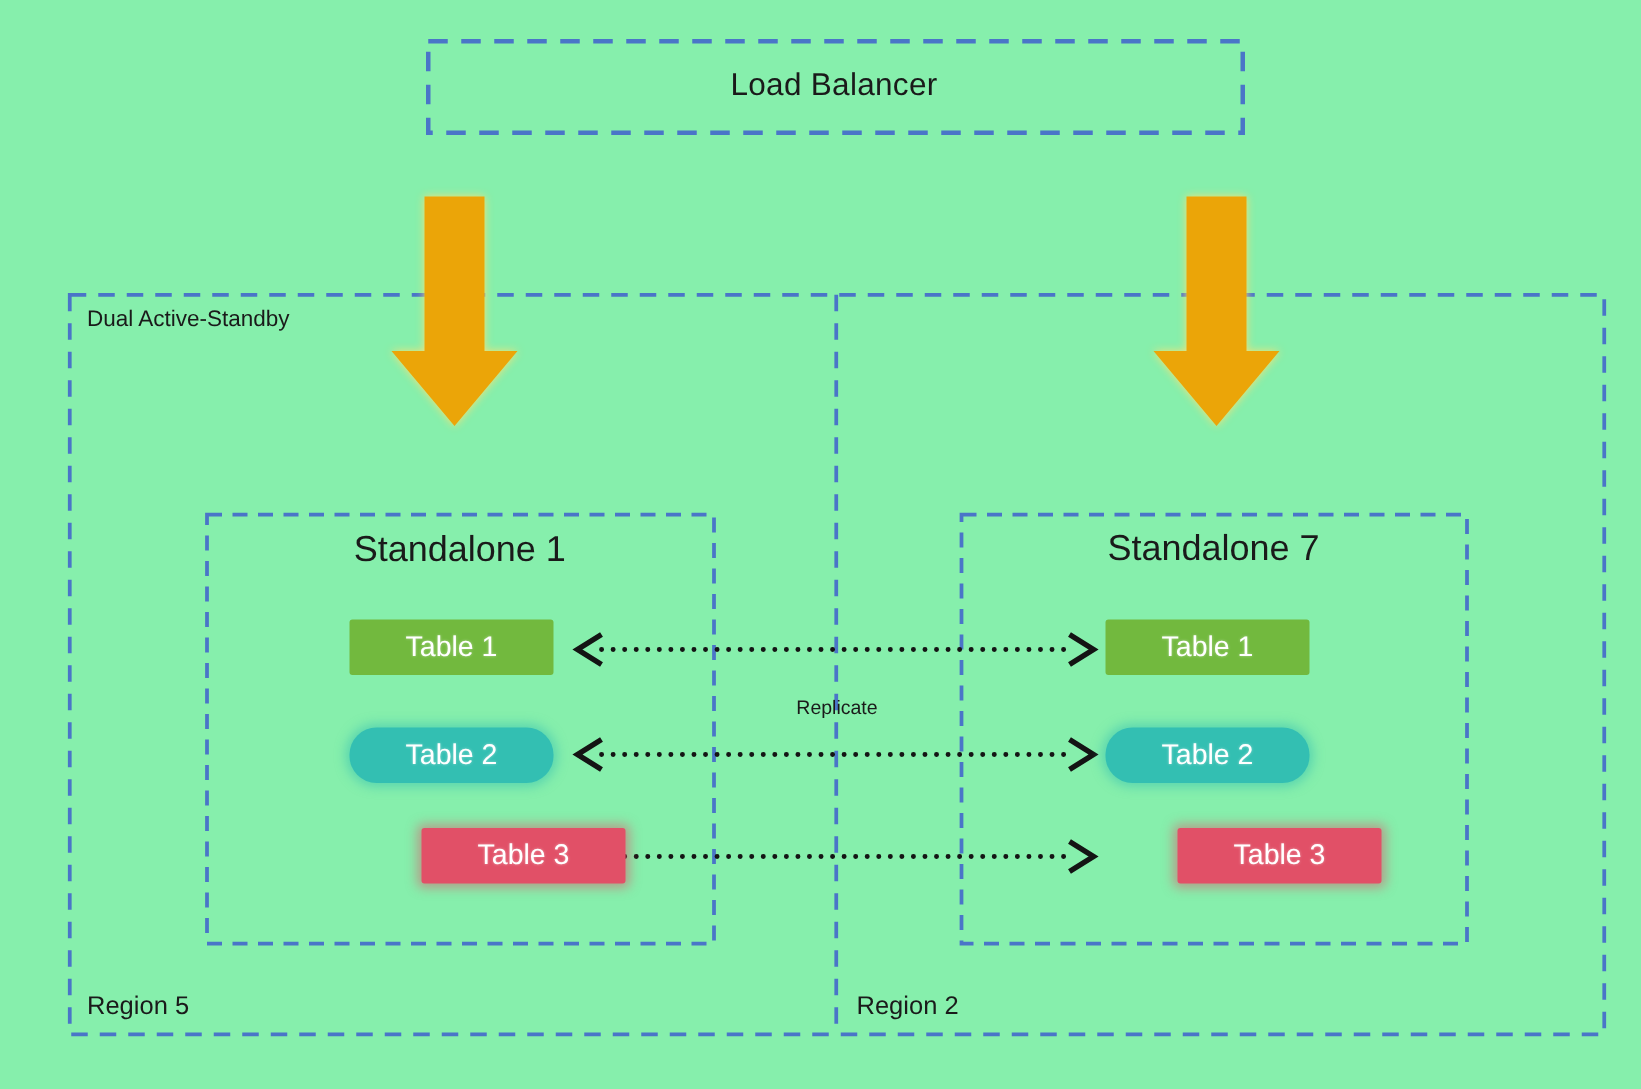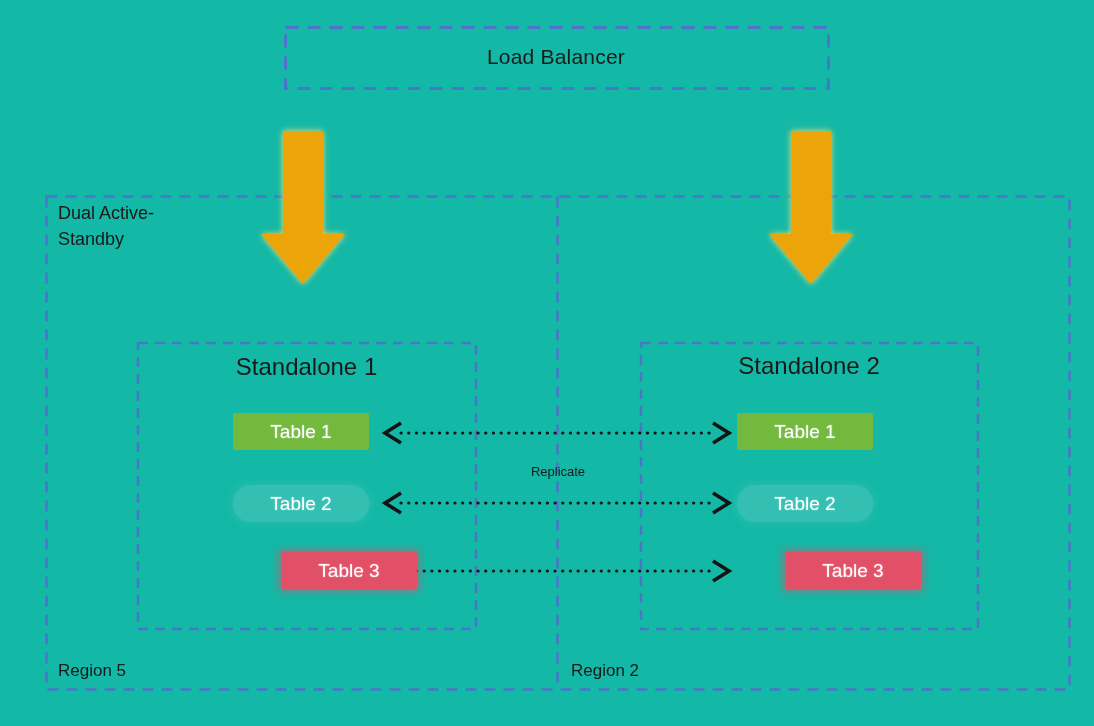--- a/index.html
+++ b/index.html
@@ -1,38 +1,38 @@
 <!DOCTYPE html>
 <html><head>
 <meta charset="utf-8">
 <style>
   html, body { margin: 0; padding: 0; background: #ffffff; }
   .canvas {
     position: relative;
     width: 1094px;
     height: 726px;
-    background: #14b8a6;
+    background: #86efac;
     font-family: "Liberation Sans", "DejaVu Sans", sans-serif;
     color: #1a1a1a;
     overflow: hidden;
   }
   .layer-svg {
     position: absolute;
     left: 0; top: 0;
     width: 1094px; height: 726px;
   }
   .abs { position: absolute; }
   .lb-label {
     left: 284px; top: 26px; width: 544px; height: 62px;
     display: flex; align-items: center; justify-content: center;
     font-size: 21px; letter-spacing: 0.2px;
   }
   .dual-label {
     left: 58px; top: 200px; width: 150px;
-    font-size: 18px; line-height: 26px;
+    font-size: 15px; line-height: 26px;
   }
   .region-label { font-size: 17px; }
   .region1-label { left: 58px; top: 661px; }
   .region2-label { left: 571px; top: 661px; }
   .standalone-title {
     text-align: center; font-size: 24px;
   }
   .s1-title { left: 137px; top: 353px; width: 339px; }
   .s2-title { left: 640px; top: 352px; width: 338px; }
   .table-chip {
@@ -97,21 +97,21 @@
       <polyline points="713,561 729,571 713,581" stroke-width="3.6"></polyline>
     </g>
   </svg>
 
   <div class="abs lb-label">Load Balancer</div>
 
   <div class="abs dual-label">Dual Active-Standby</div>
 
   <div class="abs standalone-title s1-title">Standalone 1</div>
 
-  <div class="abs standalone-title s2-title">Standalone 2</div>
+  <div class="abs standalone-title s2-title">Standalone 7</div>
 
   <div class="abs table-chip chip-green col1 row1">Table 1</div>
   <div class="abs table-chip chip-teal col1 row2">Table 2</div>
   <div class="abs table-chip chip-red col1 row3">Table 3</div>
 
   <div class="abs table-chip chip-green col2 row1">Table 1</div>
   <div class="abs table-chip chip-teal col2 row2">Table 2</div>
   <div class="abs table-chip chip-red col2 row3">Table 3</div>
 
   <div class="abs replicate-label">Replicate</div>

